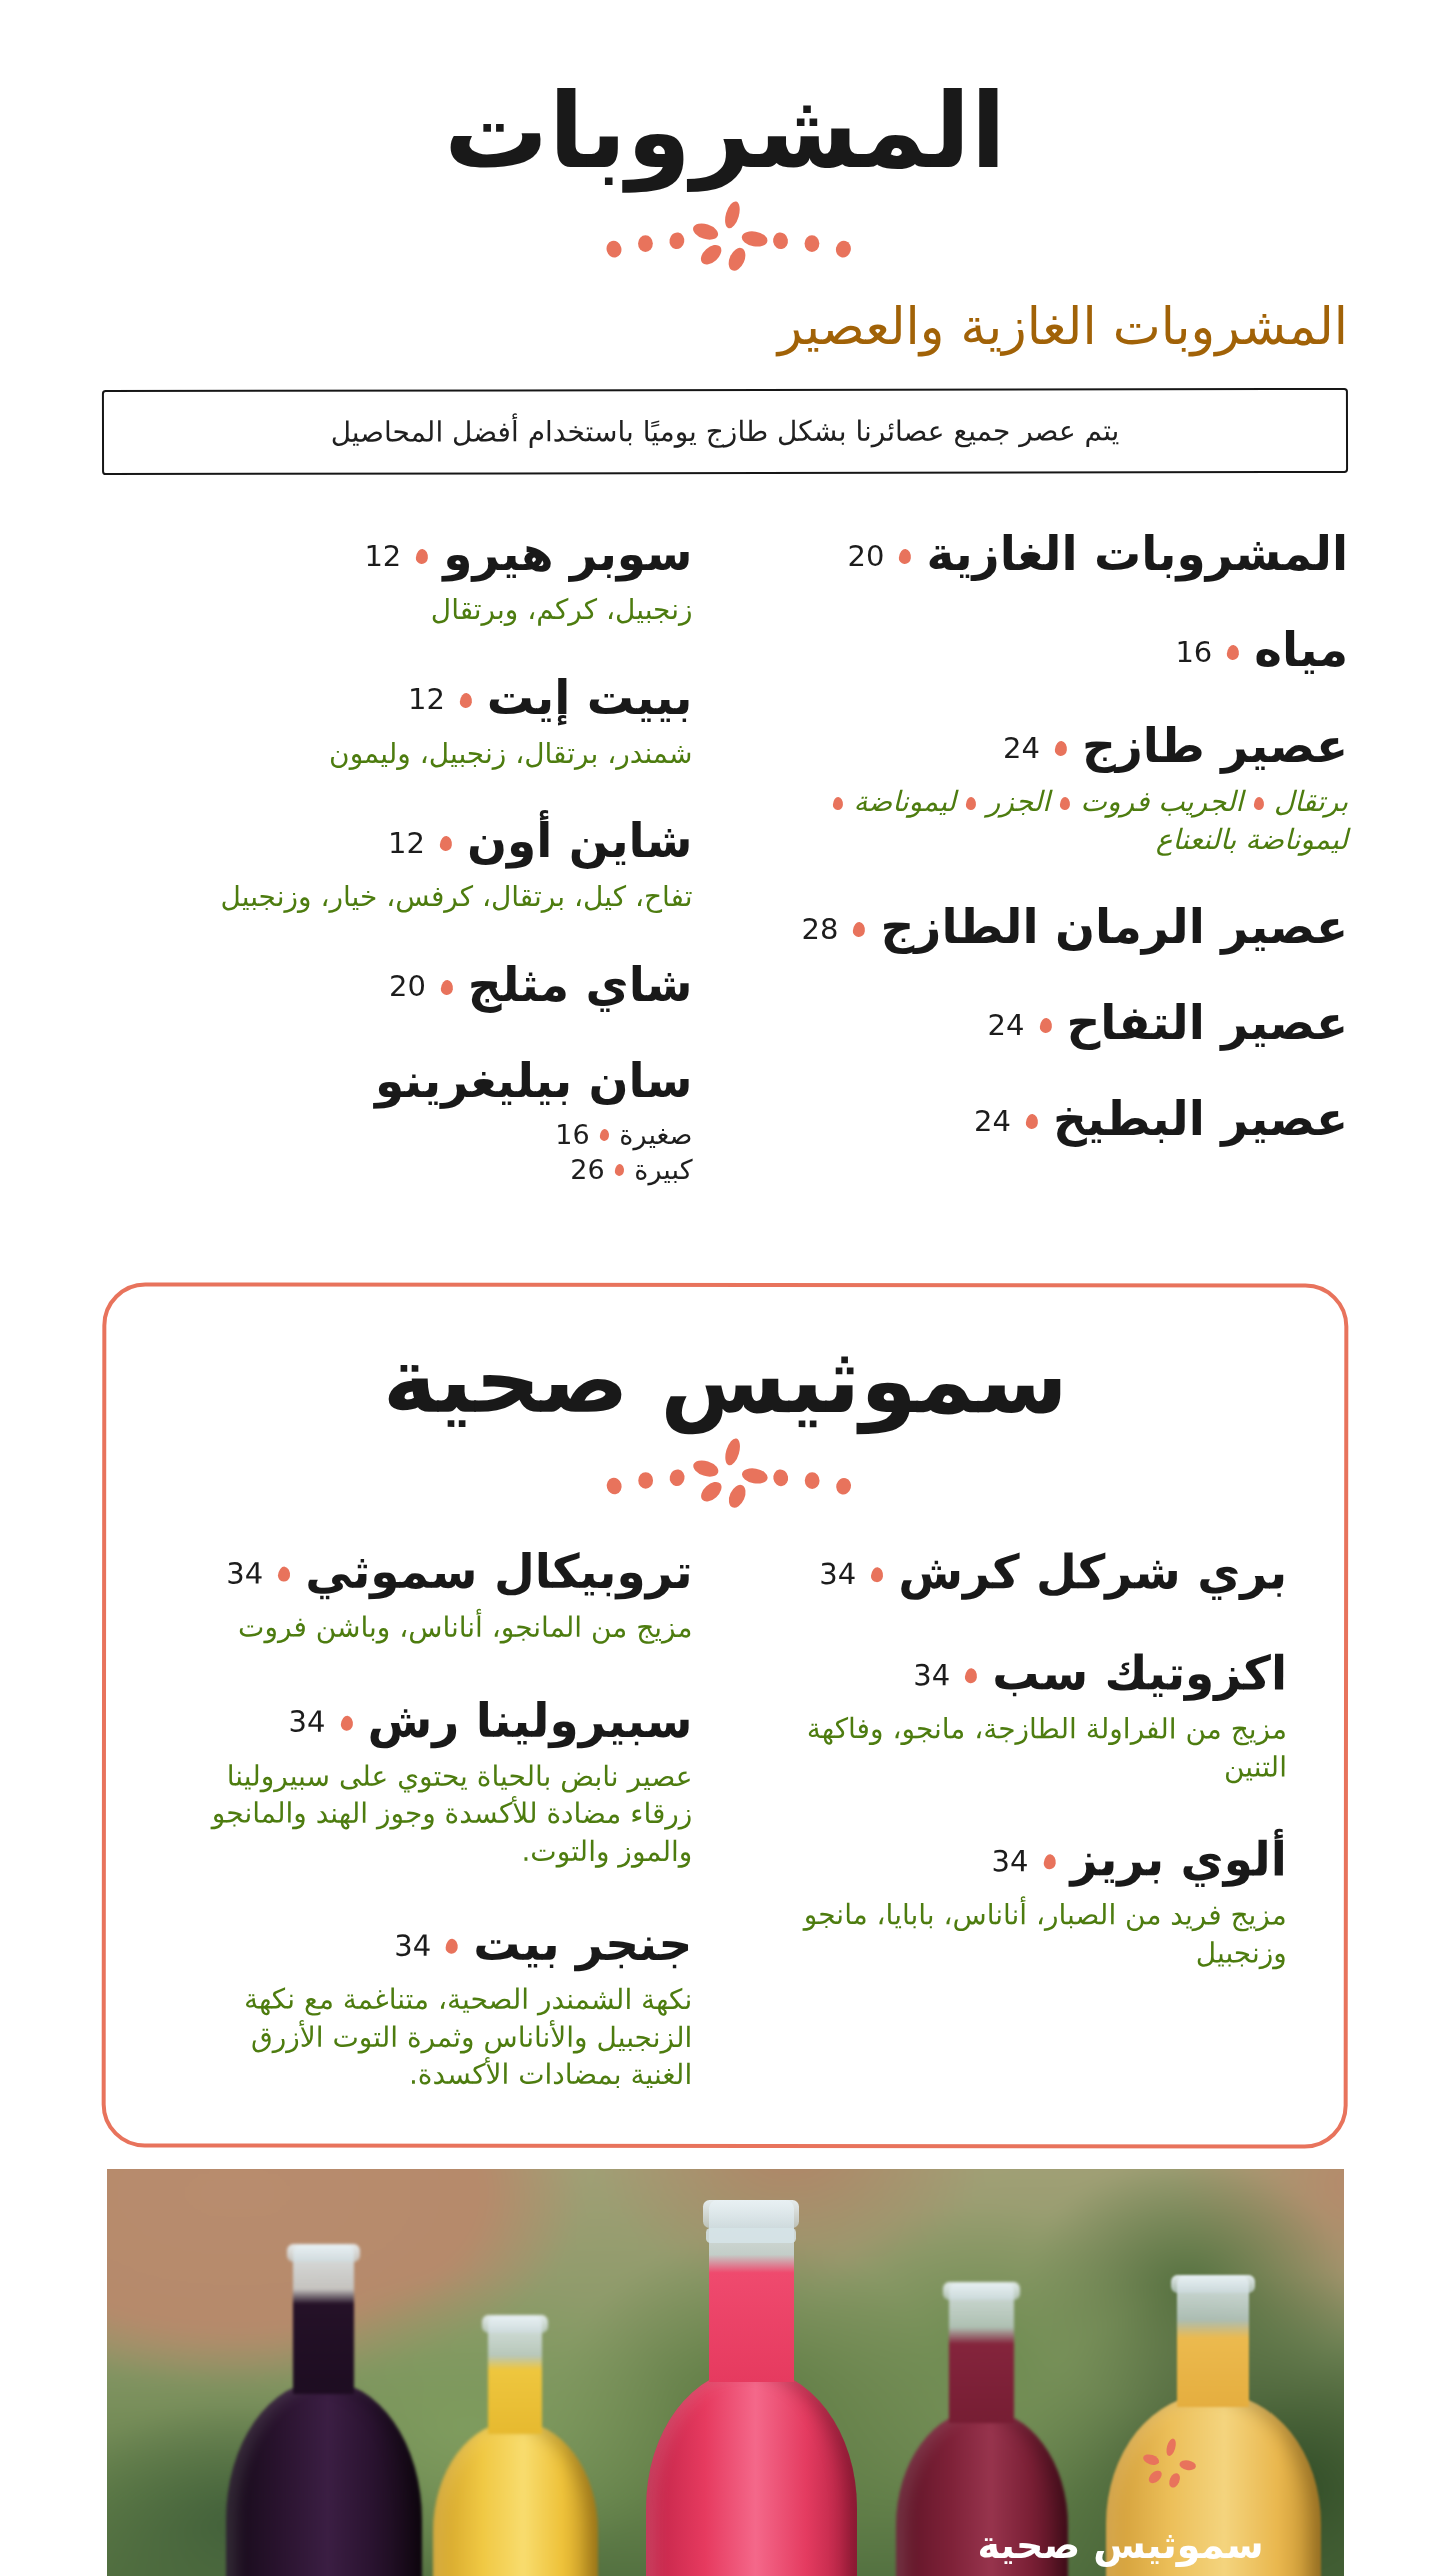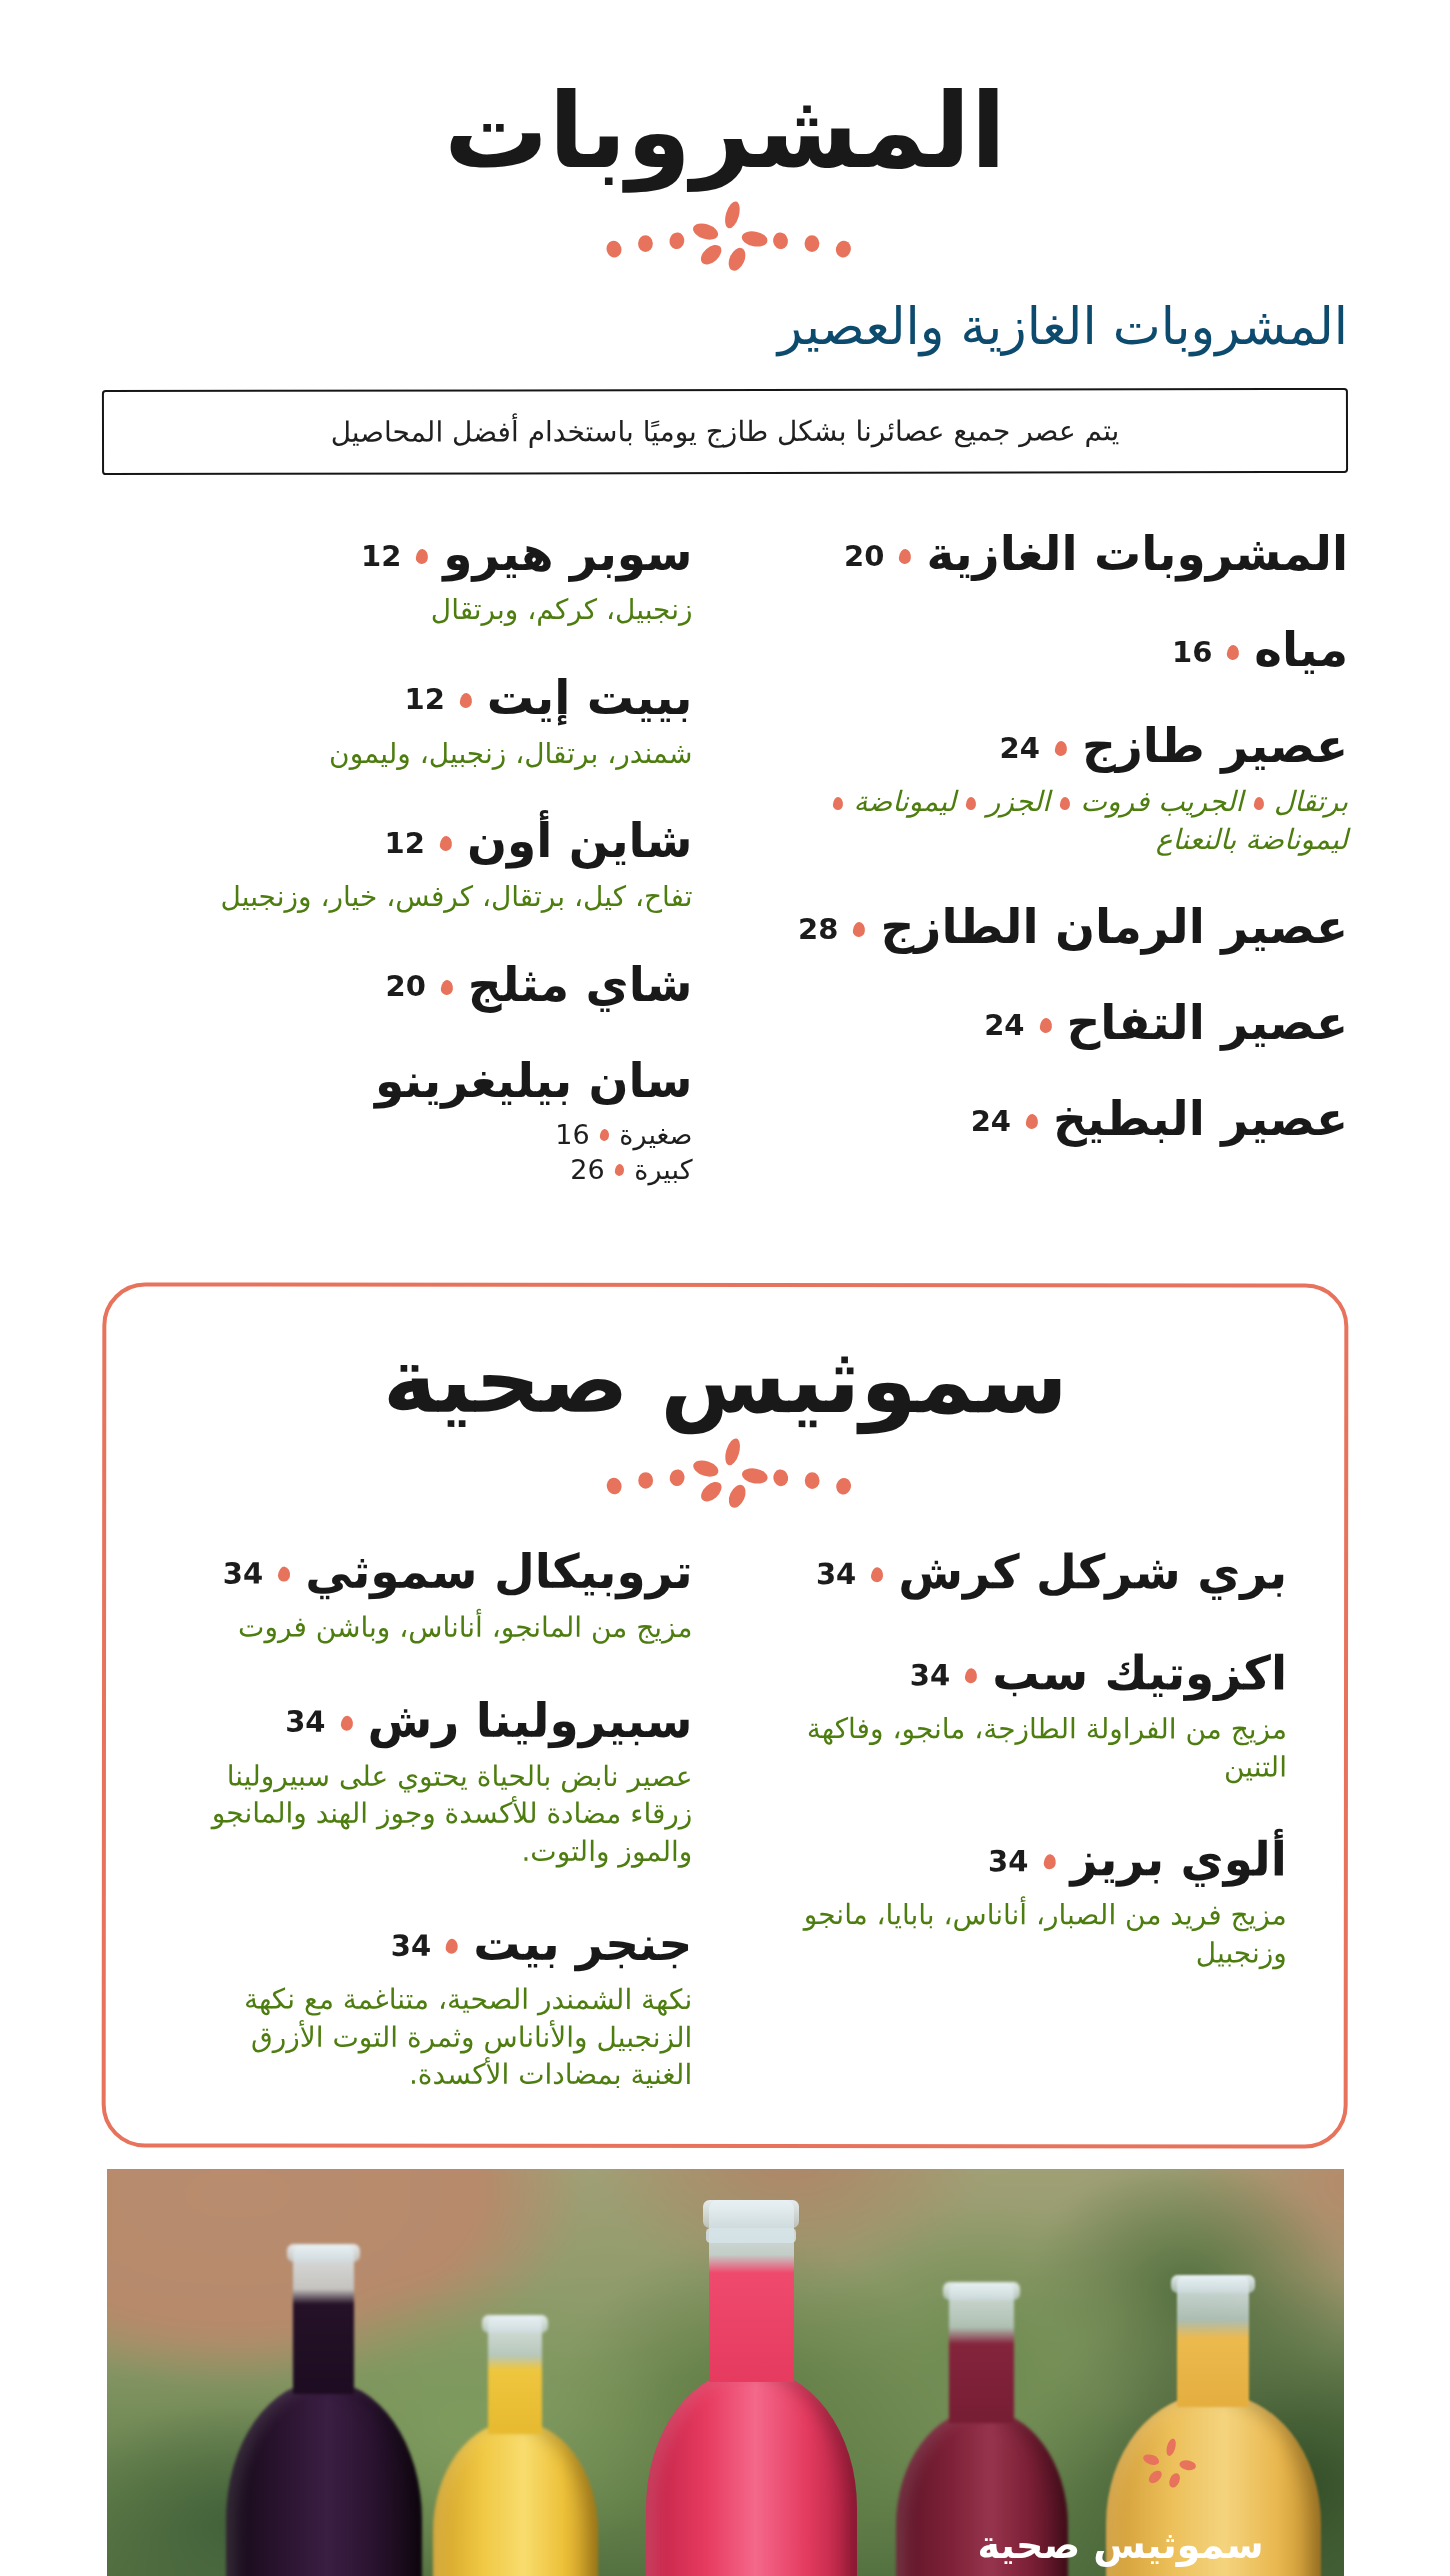--- a/index.html
+++ b/index.html
@@ -7,35 +7,35 @@
     width:1450px;height:2576px;overflow:hidden;
     font-family:"DejaVu Sans","Liberation Sans",sans-serif;
     color:#1e1e1e;direction:rtl;position:relative;
   }
   .page{padding:72px 102px 0;}
 
   .title{font-size:104px;font-weight:700;text-align:center;margin:0;line-height:1.15;color:#191919;}
   .decor{text-align:center;margin:9.3px 0 16.7px;}
   .decor svg{display:inline-block;}
 
-  .section-heading{font-size:51px;font-weight:400;text-align:right;margin:18.5px 0 33px;color:#0c4a6e;}
+  .section-heading{font-size:51px;font-weight:400;text-align:right;margin:18.5px 0 33px;color:#a16207;}
 
   .note-box{
     border:2.8px solid #161616;border-radius:3.7px;
     padding:24px 28px;text-align:center;font-size:28px;color:#202020;
     transform:rotate(-0.1deg);
   }
 
   .menu-grid{display:grid;grid-template-columns:1fr 1fr;column-gap:65px;margin-top:52px;}
   .col{text-align:right;}
 
   .item{margin-bottom:41px;}
   .item-head{display:flex;align-items:center;gap:15px;}
   .item-name{font-size:47px;font-weight:700;color:#191919;}
-  .item-price{font-size:29px;font-weight:700;color:#1c1c1c;padding-top:3.7px;}
+  .item-price{font-size:29px;font-weight:400;color:#1c1c1c;padding-top:3.7px;}
   .dot{
     width:12px;height:15px;background:#E8735C;display:inline-block;flex:0 0 auto;
     border-radius:48% 52% 50% 50% / 62% 58% 42% 38%;
     transform:rotate(6deg);margin-top:5.6px;
   }
   .item-desc{font-size:28px;line-height:1.34;margin:10px 0 0;max-width:556px;margin-left:auto;color:#4d7c0f;}
   .parts{max-width:542px;font-style:italic;}
   .sep-dot{
     display:inline-block;width:10.2px;height:13px;background:#E8735C;
     border-radius:48% 52% 50% 50% / 62% 58% 42% 38%;

